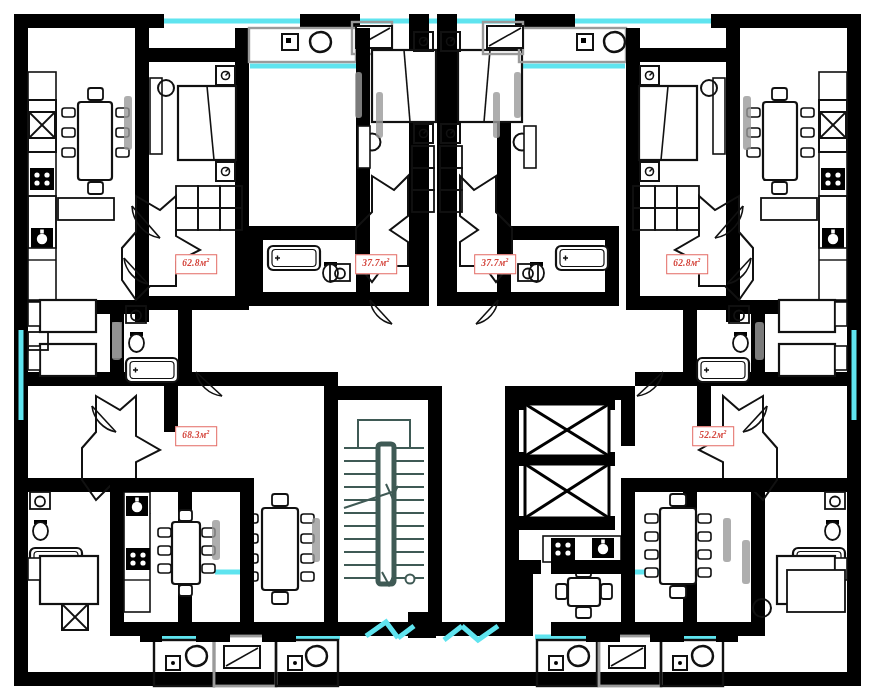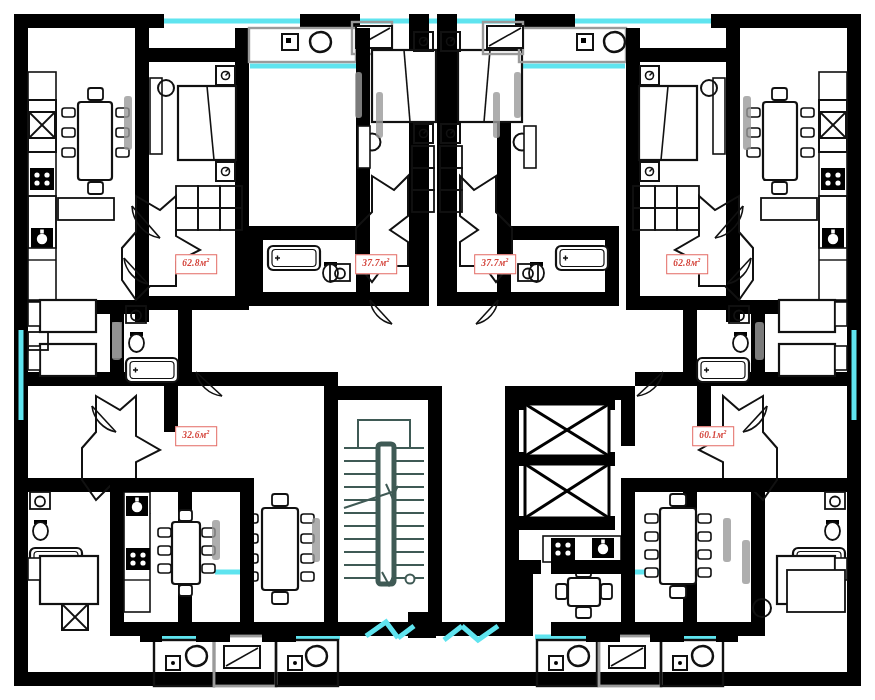--- a/index.html
+++ b/index.html
@@ -689,20 +689,20 @@
 
   <div class="area-label" style="left:495px; top:264px;">
     <span>37.7</span><span>м</span><sup>2</sup>
   </div>
 
   <div class="area-label" style="left:687px; top:264px;">
     <span>62.8</span><span>м</span><sup>2</sup>
   </div>
 
   <div class="area-label" style="left:196px; top:436px;">
-    <span>32.6</span><span>м</span><sup>2</sup>
+    <span>68.3</span><span>м</span><sup>2</sup>
   </div>
 
   <div class="area-label" style="left:713px; top:436px;">
-    <span>60.1</span><span>м</span><sup>2</sup>
+    <span>52.2</span><span>м</span><sup>2</sup>
   </div>
 
 </div>
 
 </body></html>

